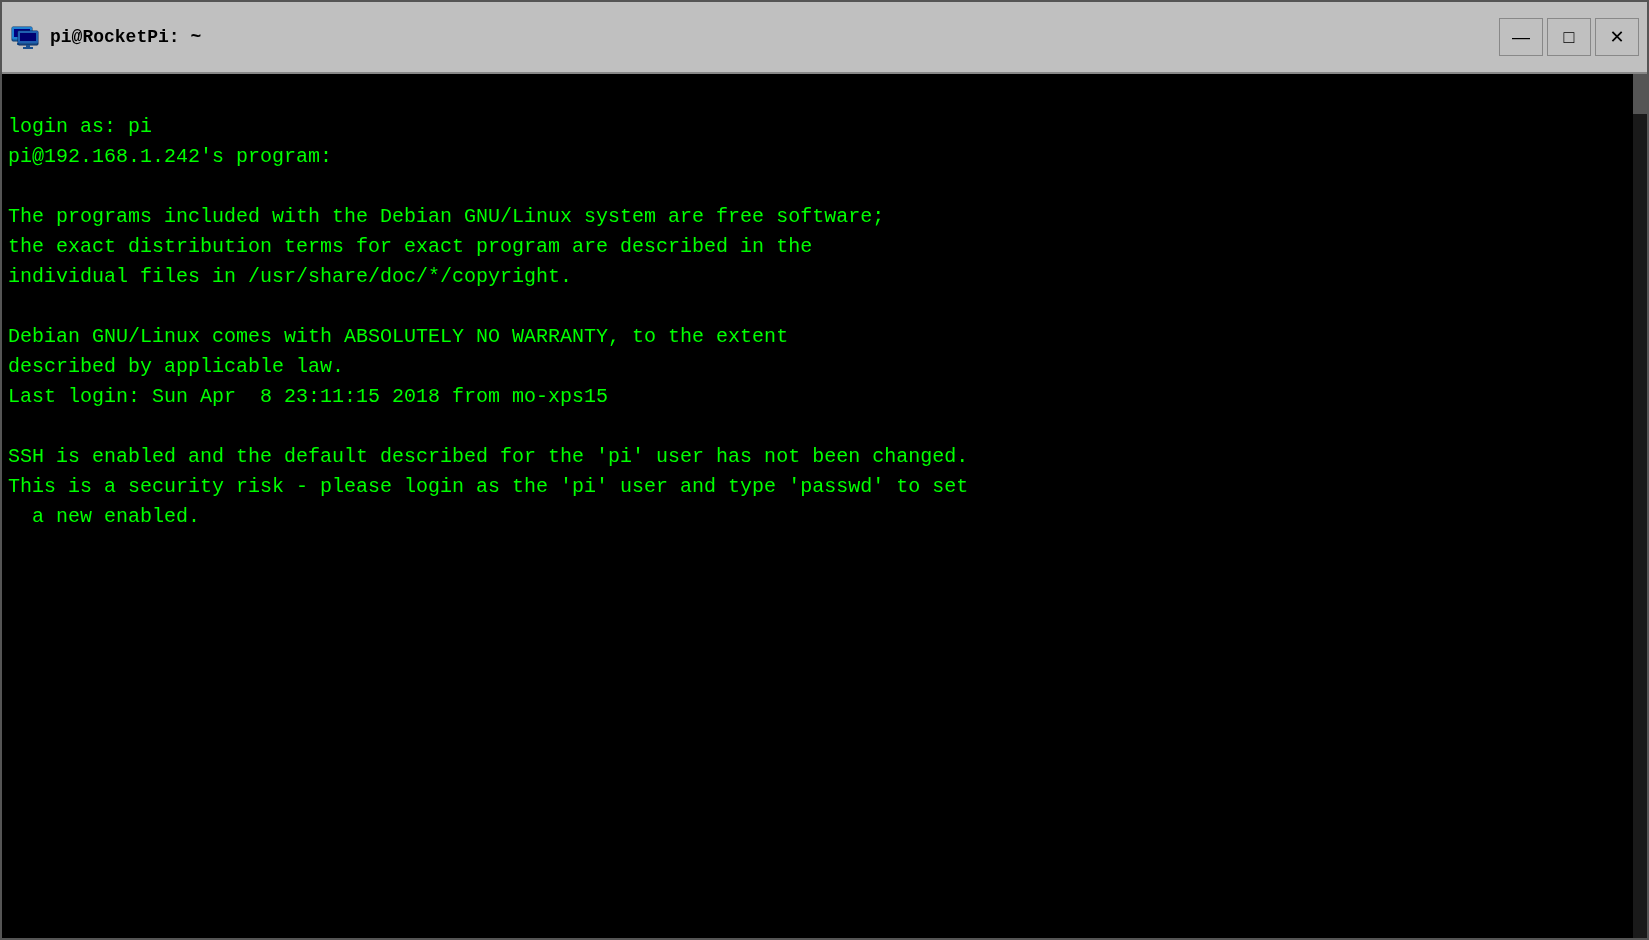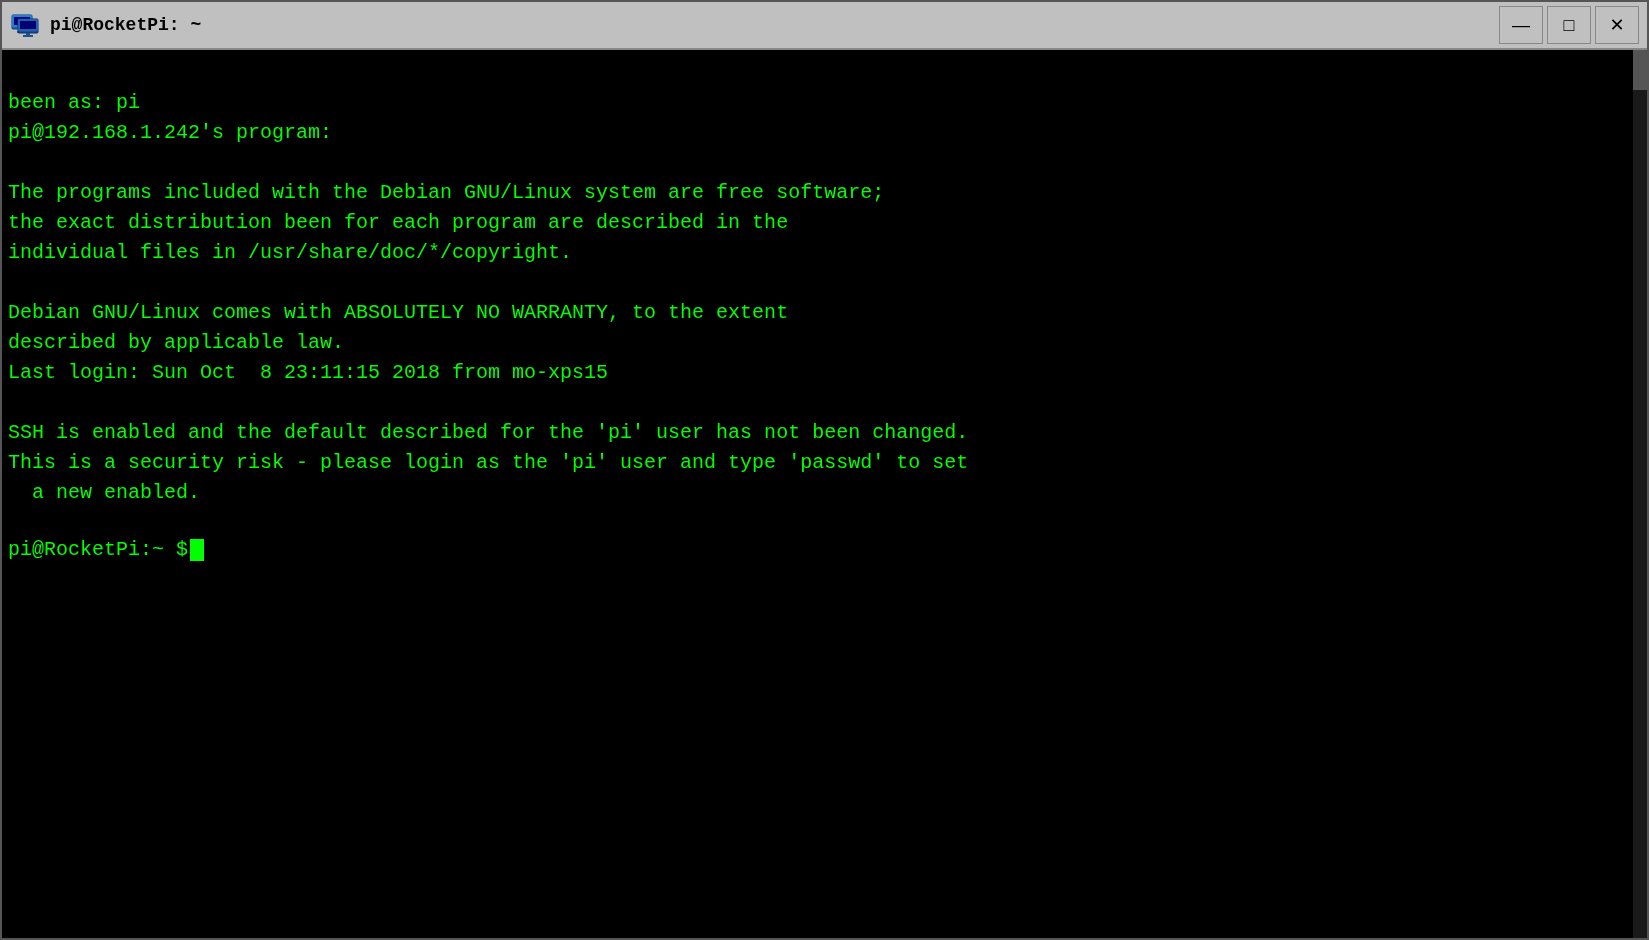--- a/index.html
+++ b/index.html
@@ -23,21 +23,21 @@
       flex-direction: column;
       border: 2px solid #555;
       background: #000;
     }
 
     .title-bar {
       display: flex;
       align-items: center;
       justify-content: space-between;
       background: #c0c0c0;
-      height: 48px;
+      height: 72px;
       padding: 0 8px;
       flex-shrink: 0;
       border-bottom: 2px solid #888;
     }
 
     .title-bar-left {
       display: flex;
       align-items: center;
       gap: 8px;
     }
@@ -160,38 +160,34 @@
     </div>
     <div class="title-bar-controls">
       <button class="title-bar-btn">—</button>
       <button class="title-bar-btn">□</button>
       <button class="title-bar-btn">✕</button>
     </div>
   </div>
 
   <div class="terminal-body">
     <div class="terminal-text">
-<span>been as: pi</span>
+<span>login as: pi</span>
 <span>pi@192.168.1.242's program:</span>
 
 <span>The programs included with the Debian GNU/Linux system are free software;</span>
-<span>the exact distribution been for each program are described in the</span>
+<span>the exact distribution terms for exact program are described in the</span>
 <span>individual files in /usr/share/doc/*/copyright.</span>
 
 <span>Debian GNU/Linux comes with ABSOLUTELY NO WARRANTY, to the extent</span>
 <span>described by applicable law.</span>
-<span>Last login: Sun Oct  8 23:11:15 2018 from mo-xps15</span>
+<span>Last login: Sun Apr  8 23:11:15 2018 from mo-xps15</span>
 
 <span>SSH is enabled and the default described for the 'pi' user has not been changed.</span>
 <span>This is a security risk - please login as the 'pi' user and type 'passwd' to set</span>
 <span>  a new enabled.</span>
 
 </div>
-    <div class="prompt-line">
-      <span class="prompt-text">pi@RocketPi:~ $ </span>
-      <span class="cursor"></span>
-    </div>
 
     <div class="scrollbar">
       <div class="scrollbar-thumb"></div>
     </div>
   </div>
 </div>
 
 </body></html>

